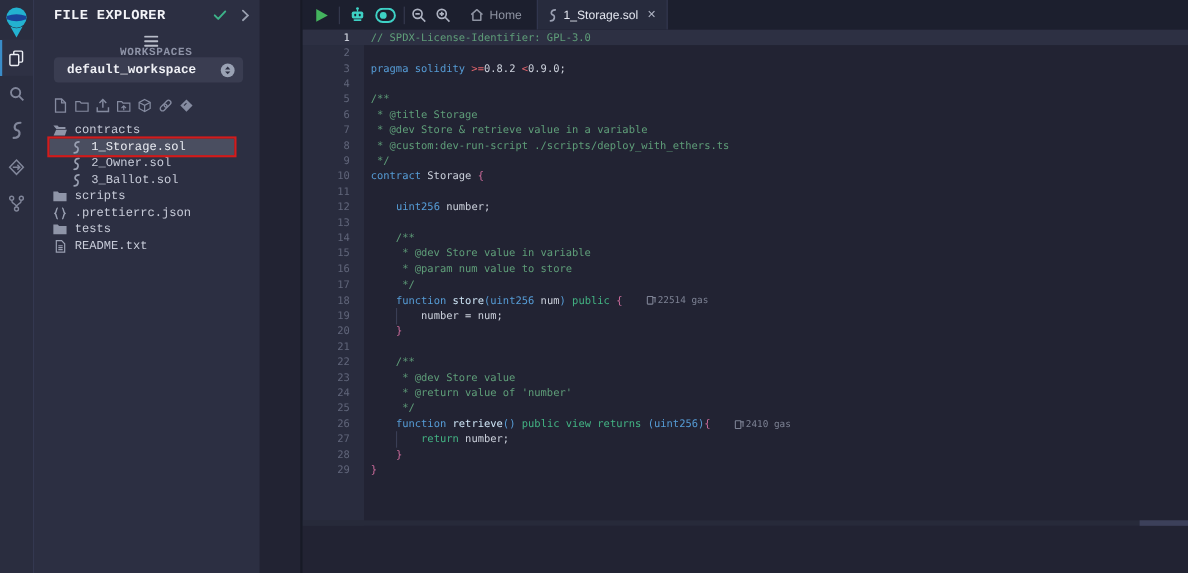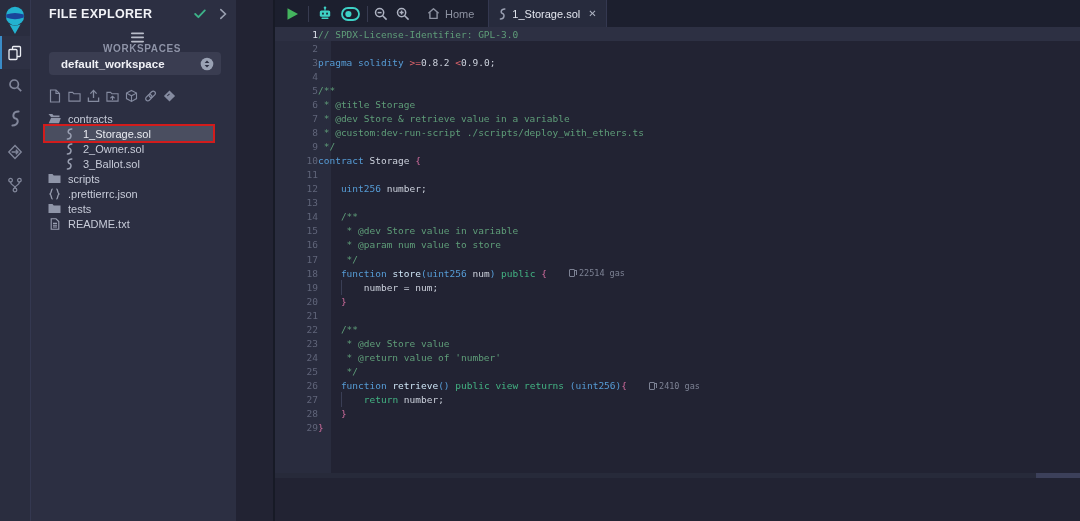--- a/index.html
+++ b/index.html
@@ -9,21 +9,21 @@
     background:#222333;
     font-family:"Liberation Sans", sans-serif;
     -webkit-font-smoothing:antialiased;
   }
   
   .activity-bar { position:absolute; left:0; top:0; width:30px; height:521px; background:#2a2d3f; z-index:3; }
   .logo-cell { height:36px; display:flex; align-items:center; justify-content:center; padding-top:4px; }
   .act-item { width:30px; height:33px; display:flex; align-items:center; justify-content:center; color:#81869a; cursor:pointer; }
   .act-item.active { color:#eceef4; box-shadow:inset 2px 0 0 #3a8cc8; background:#2e3144; }
   
-  .side-panel { position:absolute; left:30px; top:0; width:206px; height:521px; background:#2c2f42; border-left:1px solid #343850; z-index:2; }
+  .side-panel { position:absolute; left:30px; top:0; width:206px; height:521px; background:#2c2f42; border-left:1px solid #343850; z-index:2;font-family:Liberation Mono, monospace; }
   .fe-header { position:absolute; top:5px; left:18px; right:9px; height:18px; display:flex; align-items:center; }
   .fe-title { color:#f2f3f7; font-size:12.5px; font-weight:bold; letter-spacing:.3px; flex:1; }
   .fe-header .hicon { margin-left:13px; display:flex; align-items:center; }
   .ws-row { position:absolute; top:32px; left:18px; right:11px; height:16px; display:flex; align-items:center;flex-direction:column; }
   .ws-label { color:#8e93a7; font-size:10px; font-weight:bold; letter-spacing:.6px; margin-left:10px; flex:1; }
   .signin { display:flex; align-items:center; gap:21px; color:#eef0f5; font-size:11px; font-weight:bold; cursor:pointer; }
   .ws-select { position:absolute; top:52px; left:18px; right:15px; height:23px; background:#3a3d51; border-radius:4px; display:flex; align-items:center; padding:0 7px 0 12px; cursor:pointer; }
   .ws-name { flex:1; color:#f0f1f6; font-size:11.5px; font-weight:bold; }
   .fe-actions { position:absolute; top:89px; left:18px; height:15px; display:flex; gap:6px; color:#858ba0; }
   .fe-actions .aicon { width:13px; height:14px; display:flex; align-items:center; cursor:pointer; }
@@ -46,21 +46,21 @@
   .file-tab { height:27px; display:flex; align-items:center; gap:5px; background:#272b3d; border-left:1px solid #343850; border-right:1px solid #343850; padding:0 9px; cursor:pointer; }
   .file-tab .tab-label { color:#e2e5ee; font-size:11px; }
   .tab-close { color:#aeb3c2; font-size:10px; margin-left:3px; cursor:pointer; font-family:"DejaVu Sans", sans-serif; }
   .editor { position:absolute; left:0; right:0; top:27px; bottom:0; background:#222333; cursor:text; }
   .gutterband { position:absolute; left:0; top:0; width:56px; bottom:0; background:#292c3e; }
   .code { position:absolute; left:0; right:0; top:0; }
   .cl { position:relative; height:14.07px; display:flex; align-items:center; font-family:"DejaVu Sans Mono", monospace; font-size:9.5px; white-space:pre; }
   .cl.cur { background:#2d3043; }
   .cl .ln { width:43px; text-align:right; color:#60657a; flex:none; }
   .cl.cur .ln { color:#e0e4ee; }
-  .cl .ct { }
+  .cl .ct { margin-left:19px; }
   .cm { color:#5f9e79; } .kw { color:#569cd6;text-align:right; } .op { color:#e0646c; }
   .gr { color:#43b383; } .fn { color:#cfe6f7; } .br { color:#d16d9e; } .tx { color:#ccd1dc; }
   .ind { position:relative; }
   .ind::before { content:""; position:absolute; left:0; top:-2px; bottom:-2px; width:1px; background:#3a3e55; }
   .gas { display:inline-flex; align-items:center; margin-left:22px; color:#7d8294; font-size:8.5px; }
   .gasico { width:6px; height:8px; border:1px solid #7d8294; border-radius:1px; margin-right:4px; position:relative; display:inline-block; }
   .gasico::after { content:""; position:absolute; right:-3px; top:0; width:2px; height:4px; border-right:1px solid #7d8294; border-top:1px solid #7d8294; }
   .hscroll { position:absolute; left:0; right:0; bottom:0; height:5px; background:#272a3a; }
   .hthumb { position:absolute; right:0; bottom:0; width:44px; height:5px; background:#3c405a; }
   svg { display:block; }

